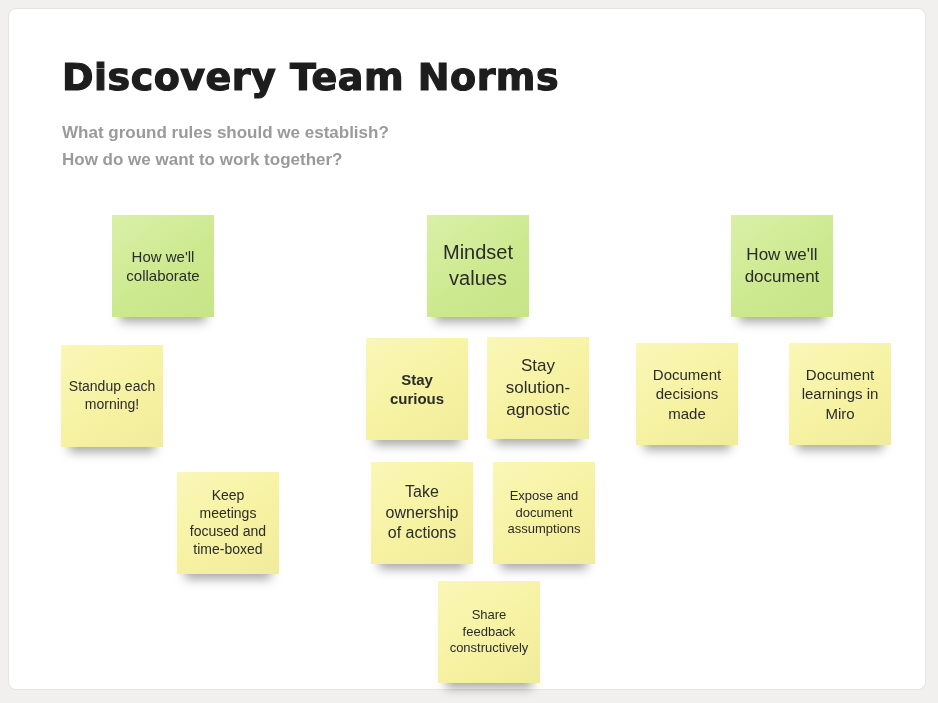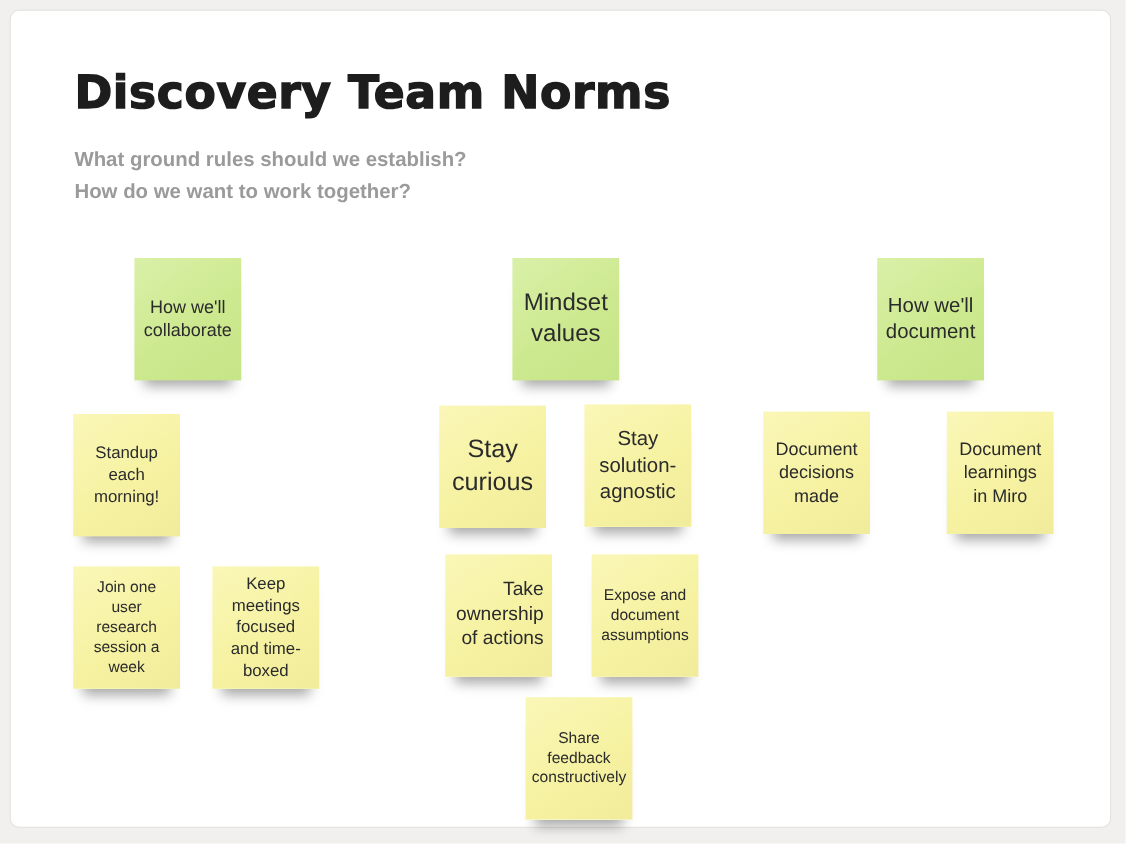--- a/index.html
+++ b/index.html
@@ -23,41 +23,41 @@
     letter-spacing:0.5px;
     -webkit-text-stroke:1.2px #1d1d1d;
     font-family:"DejaVu Sans", "Liberation Sans", sans-serif;
   }
   .board-prompt {
     position:absolute; left:53px; top:110px;
     font-size:17px; font-weight:700; color:#9a9a9a;
     line-height:1.6;
   }
   .note {
-    position:absolute; width:89px; height:102px;
+    position:absolute; width:102px; height:102px;
     display:flex; align-items:center; justify-content:center;
     text-align:center; padding:7px;
     color:#2b2b2b; line-height:1.28;
     box-shadow:0 13px 10px -8px rgba(0,0,0,0.35);
     cursor:grab;
   }
   .green {
     background:linear-gradient(145deg, #d9f0a8 0%, #cde98f 55%, #c6e488 100%);
   }
   .yellow {
     background:linear-gradient(145deg, #faf7b8 0%, #f6f2a2 55%, #f1ec9c 100%);
   }
   .fs13 { font-size:13px; }
   .fs14 { font-size:14px; }
   .fs15 { font-size:15px; }
-  .fs16 { font-size:16px;text-align:right; }
+  .fs16 { font-size:16px; }
   .fs17 { font-size:17px; }
   .fs18 { font-size:14px; }
   .fs20 { font-size:20px; }
-  .fs21 { font-size:21px; }
+  .fs21 { font-size:15px;font-weight:bold; }
   
   .n-collab   { left:103px; top:206px; }
   .n-standup  { left:52px;  top:336px; }
   .n-wed      { left:168px; top:335px; }
   .n-join     { left:52px;  top:463px; }
   .n-keep     { left:168px; top:463px; }
   .n-mindset  { left:418px; top:206px; }
   .n-curious  { left:357px; top:329px; }
   .n-agnostic { left:478px; top:328px; }
   .n-own      { left:362px; top:453px; }
@@ -75,21 +75,20 @@
 
     <div class="board-title">Discovery Team Norms</div>
 
     <div class="board-prompt">
       <div>What ground rules should we establish?</div>
       <div>How do we want to work together?</div>
     </div>
 
     <div class="note green fs15 n-collab">How we'll collaborate</div>
     <div class="note yellow fs18 n-standup">Standup each morning!</div>
-    <div class="note yellow fs13 n-join">Join one user research session a week</div>
     <div class="note yellow fs14 n-keep">Keep meetings focused and time-boxed</div>
 
     <div class="note green fs20 n-mindset">Mindset values</div>
     <div class="note yellow fs21 n-curious">Stay curious</div>
     <div class="note yellow fs17 n-agnostic">Stay solution-agnostic</div>
     <div class="note yellow fs16 n-own">Take ownership of actions</div>
     <div class="note yellow fs13 n-expose">Expose and document assumptions</div>
     <div class="note yellow fs13 n-share">Share feedback constructively</div>
 
     <div class="note green fs17 n-doc">How we'll document</div>

